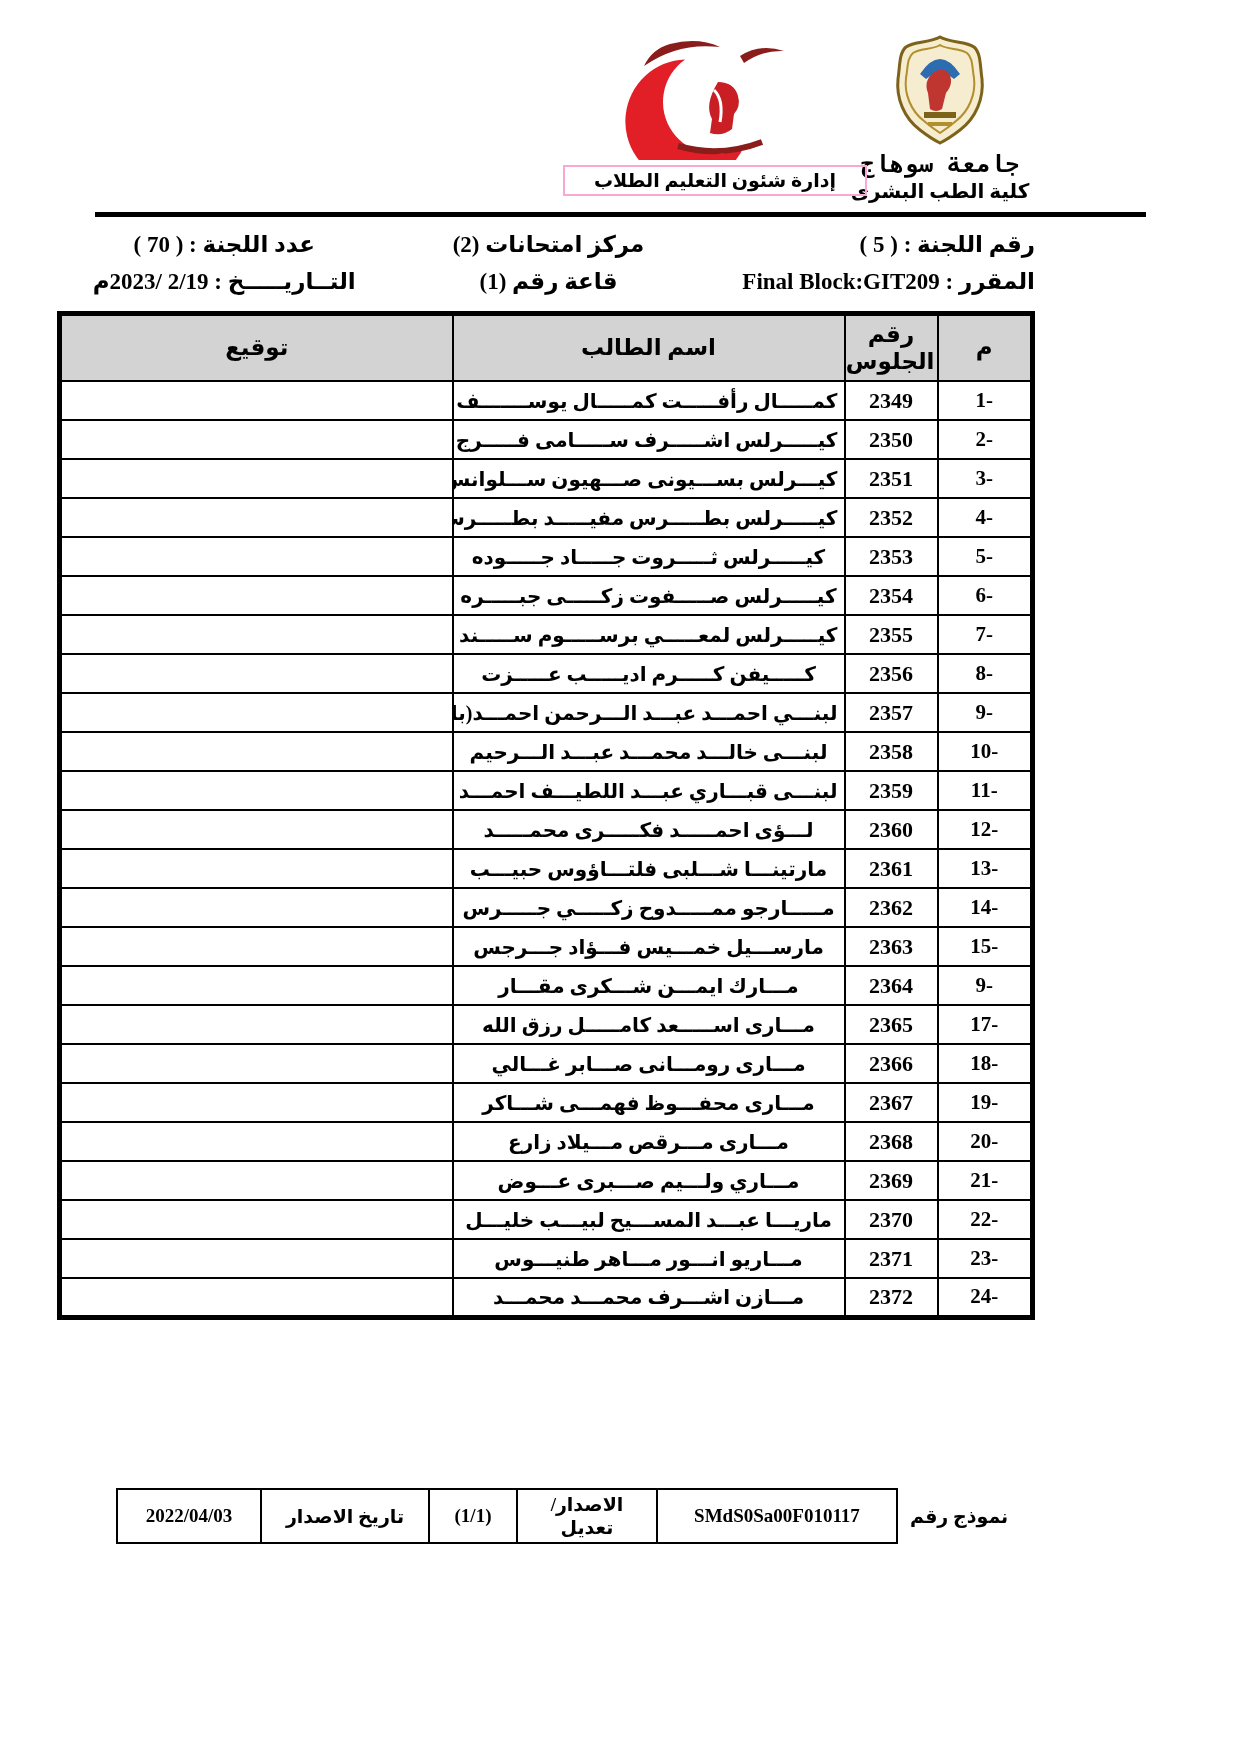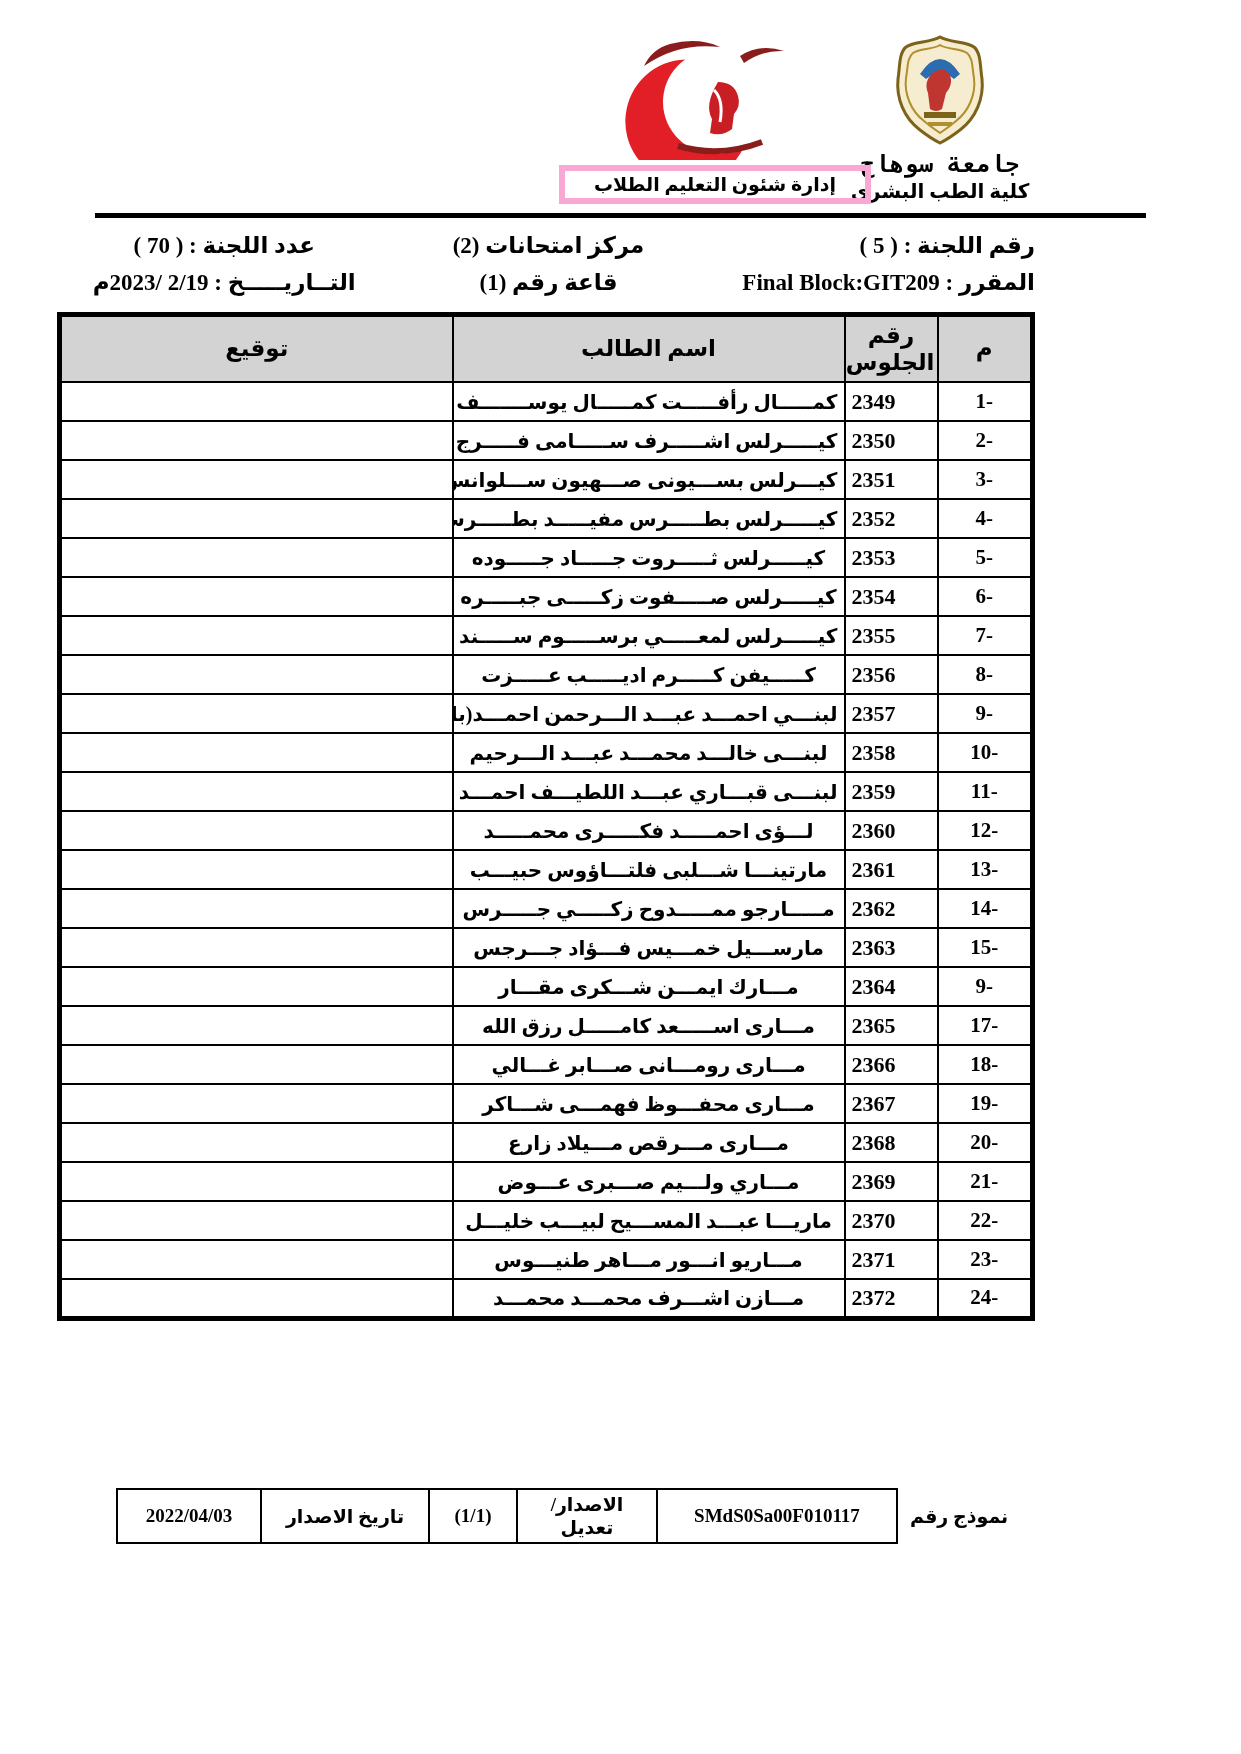--- a/index.html
+++ b/index.html
@@ -10,38 +10,38 @@
     font-family:"Liberation Serif","DejaVu Sans",serif; color:#000;
   }
   
   .header { display:flex; padding:34px 206px 0 62px; }
   .brand-right { width:190px; display:flex; flex-direction:column; align-items:center; }
   .university-name { font-size:24px; font-weight:bold; margin-top:4px; white-space:nowrap;font-family:Liberation Mono, monospace; }
   .faculty-name   { font-size:20px; font-weight:bold; white-space:nowrap; }
   .title-center { flex:1; text-align:center; padding-top:26px; }
   .title-line { font-size:27px; font-weight:bold; line-height:1.5; }
   .brand-left { width:260px; display:flex; flex-direction:column; align-items:center; }
-  .caption-box { border:6px solid #f9a8d4; padding:2px 29px; font-size:19px; font-weight:bold; margin-top:5px; white-space:nowrap; }
+  .caption-box { border:2px solid #f9a8d4; padding:2px 29px; font-size:19px; font-weight:bold; margin-top:5px; white-space:nowrap; }
   .divider { margin:9px 95px 0 95px; border-top:5px solid #000; }
   
   .info { padding:10px 206px 0 62px; }
   .info-row { display:flex; font-size:23px; font-weight:bold; line-height:1.6; }
   .zone { flex:1; }
   .z-right { text-align:right; }
   .z-center { text-align:center; }
   .z-left { text-align:center; }
   .latin { direction:ltr; unicode-bidi:embed; }
   
   table.main { border-collapse:collapse; margin:10px 206px 0 62px; width:973px;
                table-layout:fixed; border:5px solid #000; }
   .main th { background:#d3d3d3; border:2px solid #000; font-size:23px; font-weight:bold;
              height:68px; padding:2px; text-align:center; vertical-align:middle; }
   .main td { border:2px solid #000; height:39px; padding:0 6px; vertical-align:middle; }
   .cell-m    { text-align:center; font-size:21px; font-weight:bold; direction:ltr; }
-  .cell-seat { text-align:left; font-size:22px; font-weight:bold; direction:ltr; }
+  .cell-seat { text-align:center; font-size:22px; font-weight:bold; direction:ltr; }
   .cell-name { text-align:center; font-size:20px; font-weight:bold; white-space:nowrap; overflow:hidden; }
   
   .footer { position:absolute; top:1488px; left:116px; display:flex; direction:rtl;
             font-weight:bold; font-size:19px; align-items:stretch; }
   .fcell { border:2px solid #000; padding:3px 8px; min-height:32px;
            display:flex; align-items:center; justify-content:center; text-align:center; }
   .fcell.joined { margin-right:-2px; }
   .fplain { padding:3px 12px; display:flex; align-items:center; }
   .w-code { width:242px; direction:ltr; }
   .w-iss  { width:142px; }

